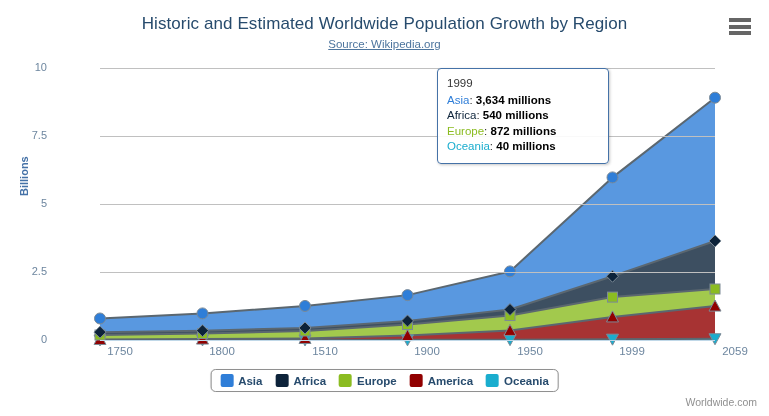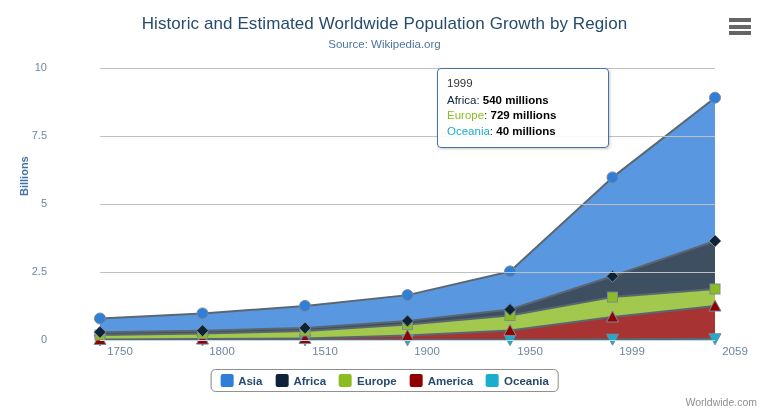--- a/index.html
+++ b/index.html
@@ -9,21 +9,21 @@
   }
   #chart{position:relative;width:769px;height:416px;}
 
   
   .chart-title{
     position:absolute;left:0;top:14px;width:769px;text-align:center;
     font-size:17px;color:#274b6d;font-weight:normal;letter-spacing:.1px;
   }
   .chart-subtitle{
     position:absolute;left:0;top:38px;width:769px;text-align:center;
-    font-size:11.5px;color:#4d759e;
+    font-size:11.5px;color:#4d759e;text-decoration:underline;
   }
 
   
   .export-btn{
     position:absolute;right:18px;top:18px;width:22px;height:17px;
     display:flex;flex-direction:column;justify-content:space-between;cursor:pointer;
   }
   .export-btn span{display:block;height:4px;background:#666;border-radius:0;}
 
   
@@ -159,22 +159,23 @@
   <div class="xaxis-label" style="left:100px">1750</div>
   <div class="xaxis-label" style="left:202px">1800</div>
   <div class="xaxis-label" style="left:305px">1510</div>
   <div class="xaxis-label" style="left:407px">1900</div>
   <div class="xaxis-label" style="left:510px">1950</div>
   <div class="xaxis-label" style="left:612px">1999</div>
   <div class="xaxis-label" style="left:715px">2059</div>
 
   <div class="tooltip">
     <div class="tt-header">1999</div>
+    <div class="tt-row"><span class="tt-name" style="color:#2f7ed8">Asia</span><span style="color:#333">: </span><span class="tt-val">3,634 millions</span></div>
     <div class="tt-row"><span class="tt-name" style="color:#0d233a">Africa</span><span style="color:#333">: </span><span class="tt-val">540 millions</span></div>
-    <div class="tt-row"><span class="tt-name" style="color:#8bbc21">Europe</span><span style="color:#333">: </span><span class="tt-val">729 millions</span></div>
+    <div class="tt-row"><span class="tt-name" style="color:#8bbc21">Europe</span><span style="color:#333">: </span><span class="tt-val">872 millions</span></div>
     <div class="tt-row"><span class="tt-name" style="color:#1aadce">Oceania</span><span style="color:#333">: </span><span class="tt-val">40 millions</span></div>
   </div>
 
   <div class="legend">
     <div class="legend-item">
       <span class="legend-swatch" style="background:#2f7ed8"></span>
       <span class="legend-text">Asia</span>
     </div>
     <div class="legend-item">
       <span class="legend-swatch" style="background:#0d233a"></span>

